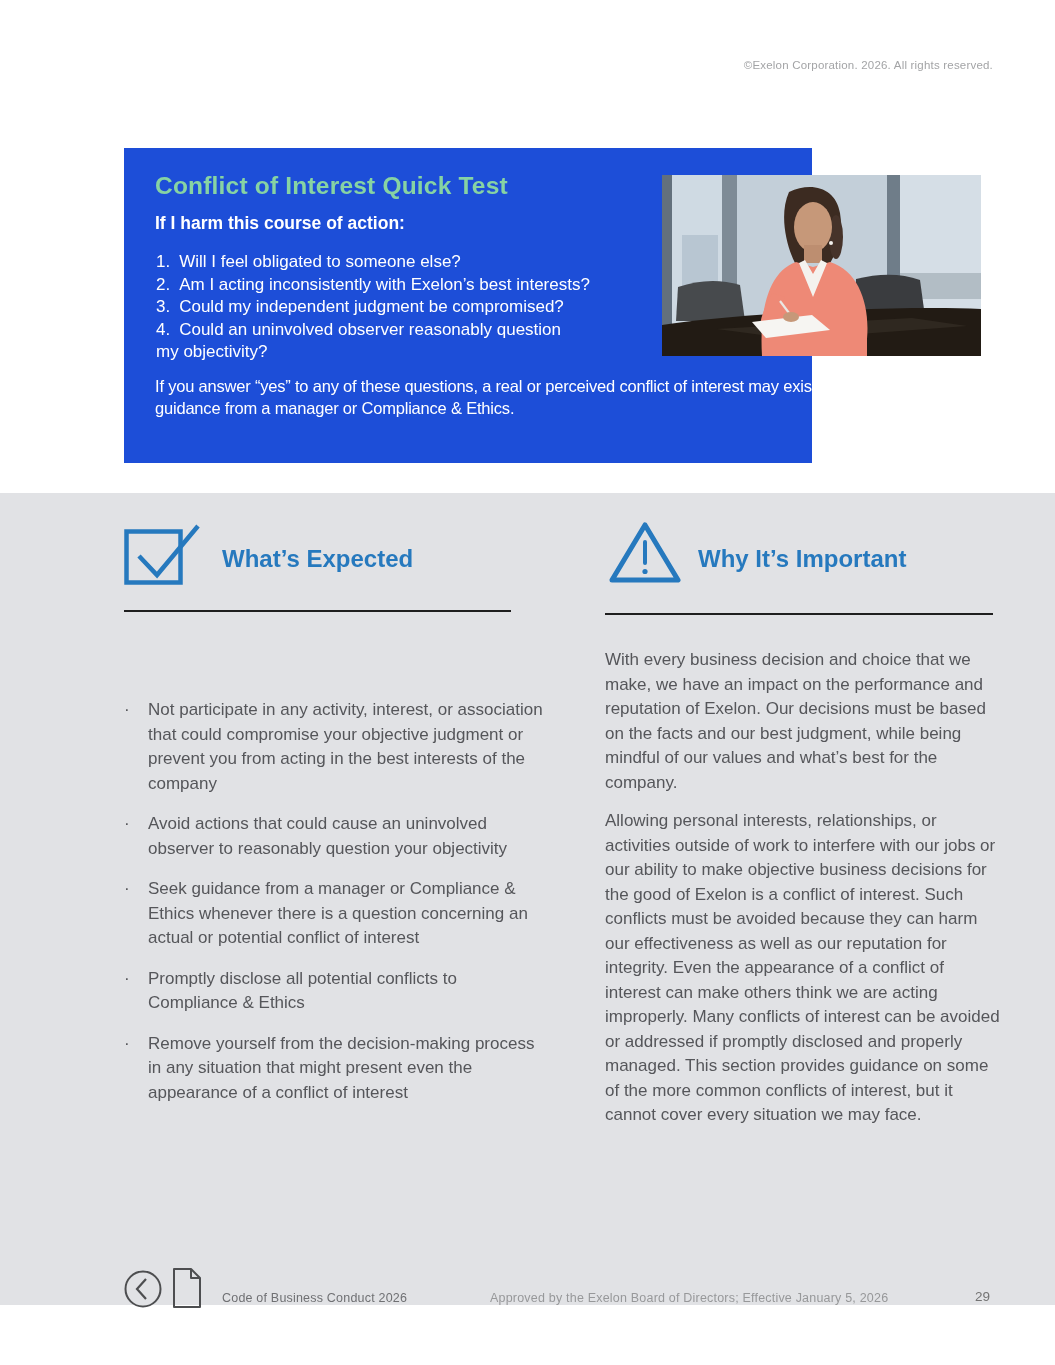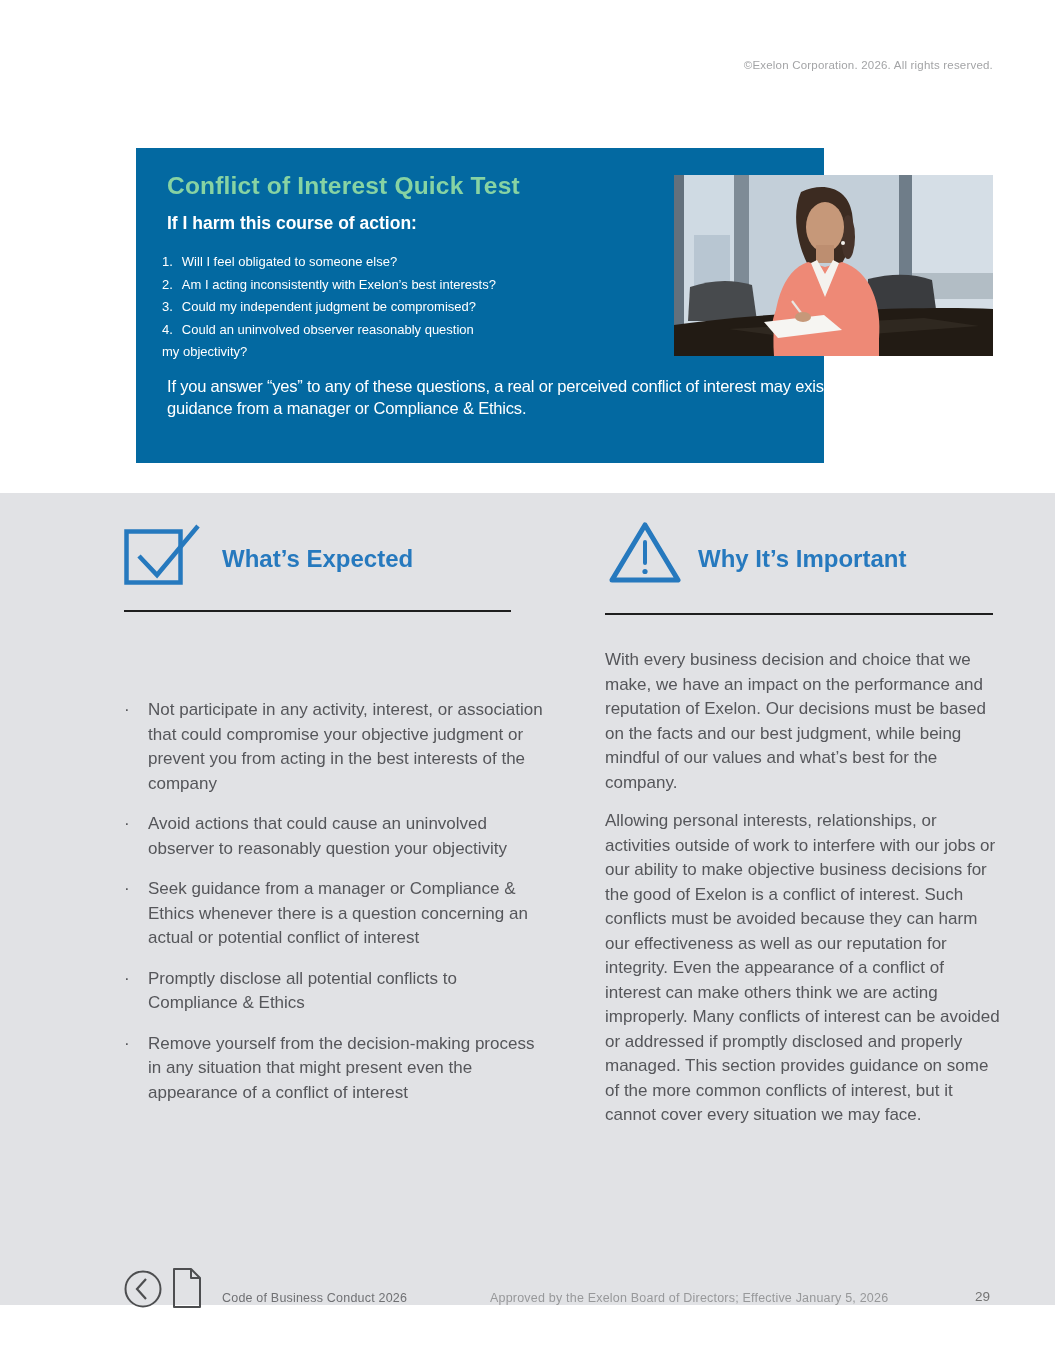--- a/index.html
+++ b/index.html
@@ -10,34 +10,33 @@
     -webkit-font-smoothing:antialiased;
   }
   .copyright{
     position:absolute;top:59px;right:62px;
     font-size:11.5px;color:#a3a4a6;letter-spacing:.2px;text-align:right;
   }
 
   
   .quick-test{
     position:absolute;left:124px;top:148px;width:688px;height:315px;
-    background:#0369a1;
-    margin-left:12px;
+    background:#1d4ed8;
   }
   .qt-title{
     position:absolute;left:31px;top:24px;margin:0;
     font-size:24.5px;font-weight:600;color:#87d3a3;letter-spacing:.2px;
   }
   .qt-subtitle{
     position:absolute;left:31px;top:65px;
     font-size:17.5px;font-weight:bold;color:#ffffff;
   }
   .qt-list{
-    position:absolute;left:26px;top:103px;width:500px;
-    font-size:13px;line-height:22.5px;color:#ffffff;
+    position:absolute;left:32px;top:103px;width:500px;
+    font-size:17px;line-height:22.5px;color:#ffffff;
   }
   .qt-item .qt-num{margin-right:9px;}
   .qt-conclusion{
     position:absolute;left:31px;top:228px;width:815px;margin:0;
     font-size:16.5px;line-height:21.5px;color:#ffffff;letter-spacing:-0.2px;
   }
   .qt-photo{
     position:absolute;left:538px;top:27px;width:319px;height:181px;
     overflow:hidden;background:#b8c4cf;
   }

